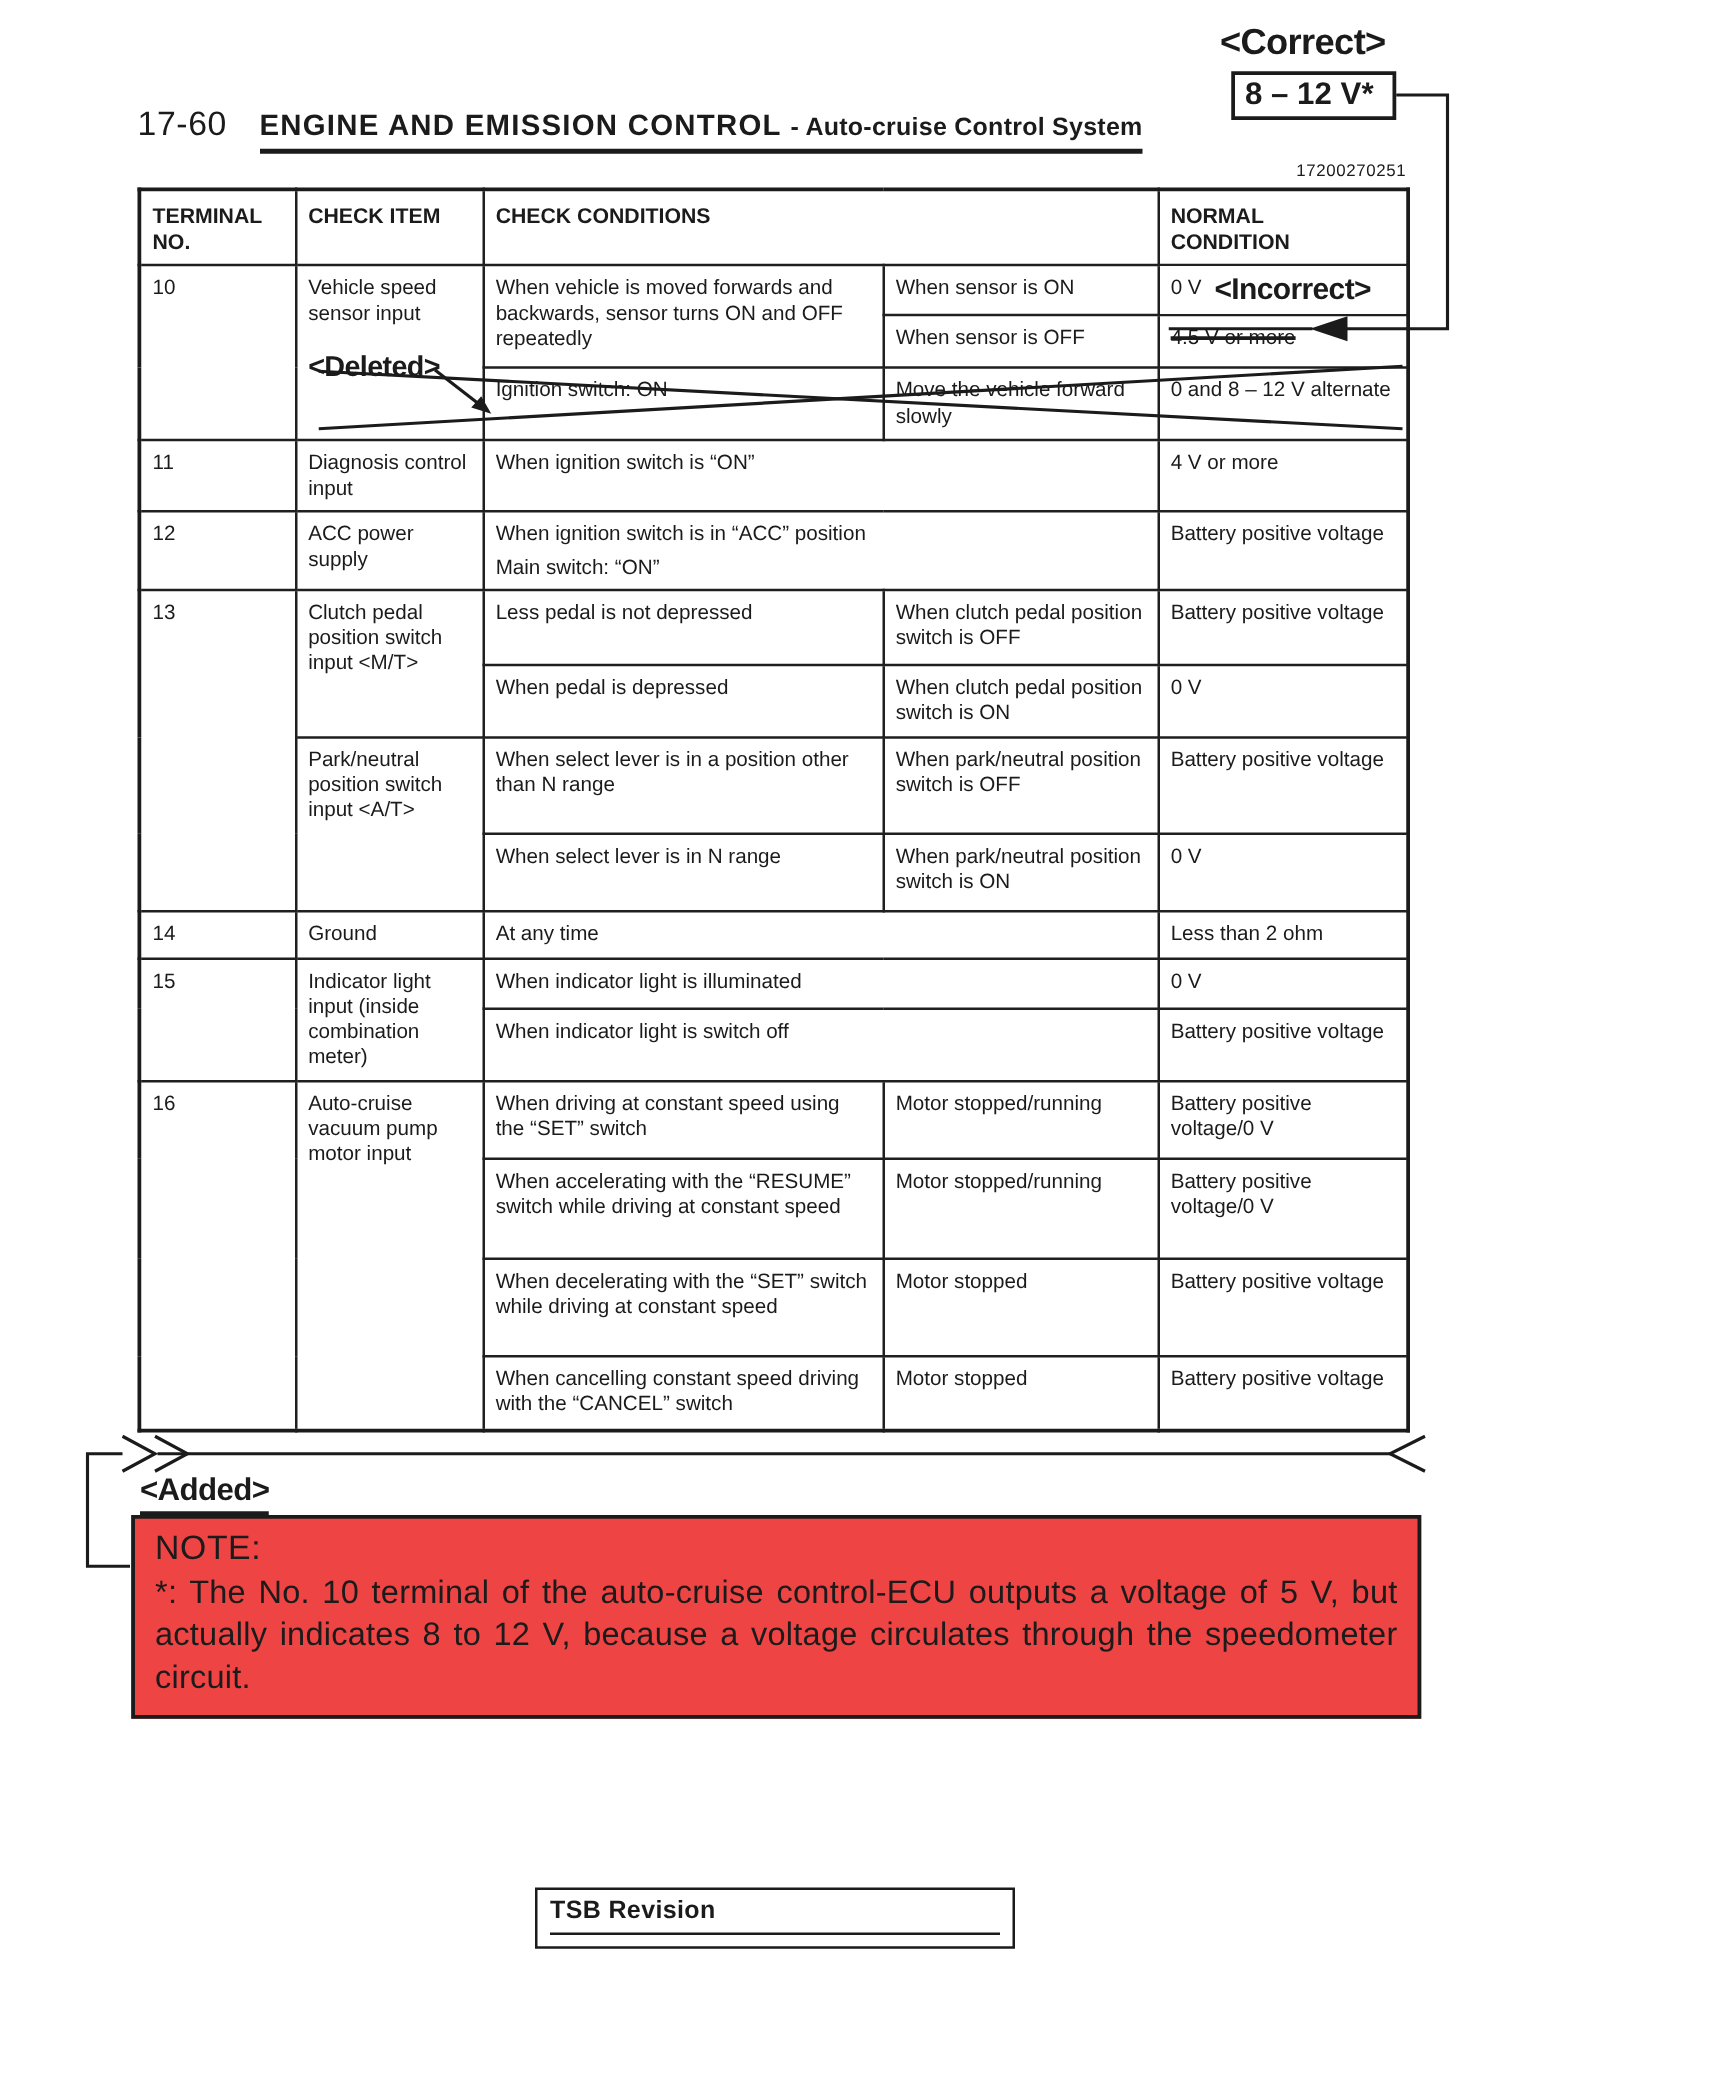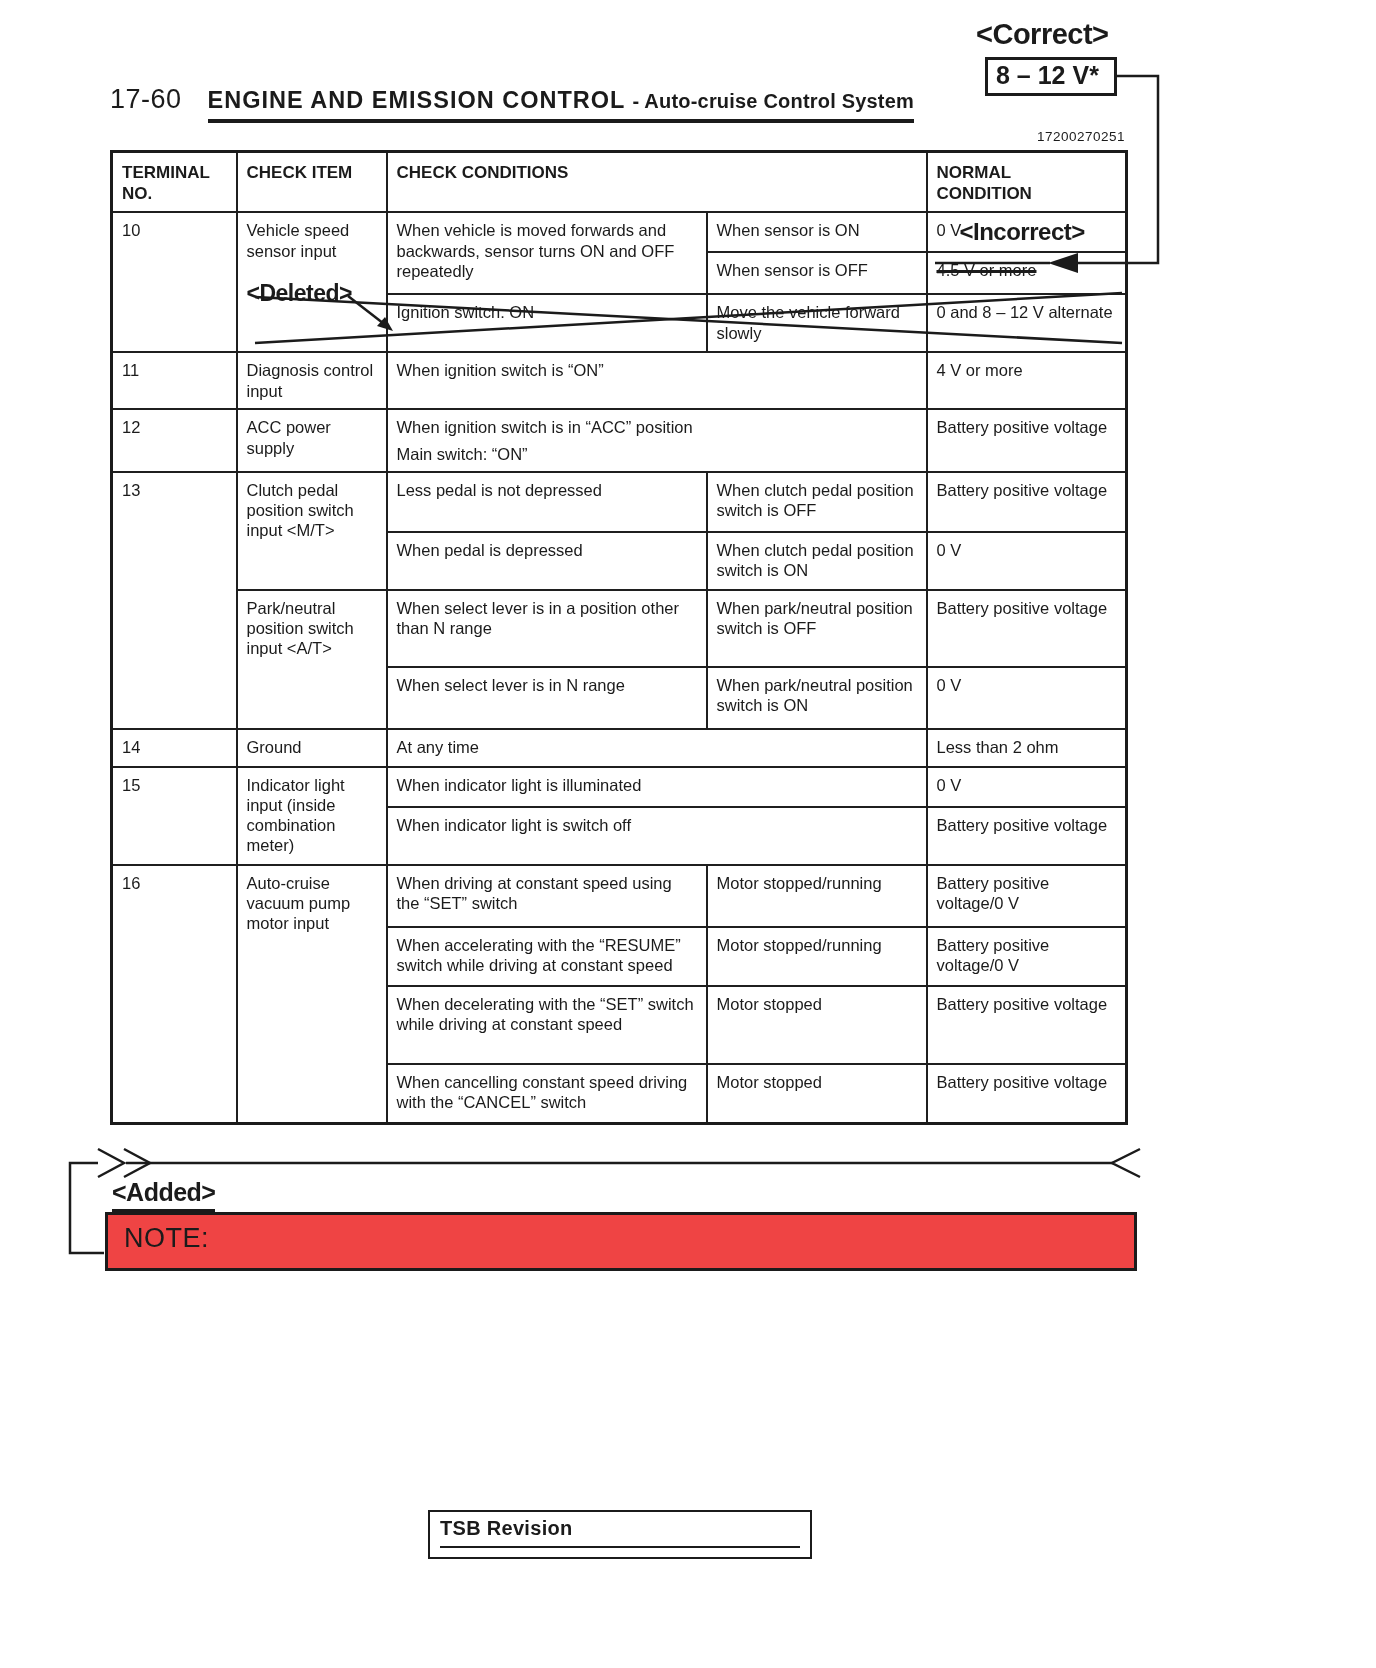--- a/index.html
+++ b/index.html
@@ -16,21 +16,21 @@
   .page-num { display:inline-block; font-size:27px; font-weight:400; margin-right:26px; letter-spacing:0.5px; }
   .title-main { display:inline-block; font-size:23.5px; font-weight:800; letter-spacing:1px; border-bottom:4px solid #1b1b1b; padding-bottom:5px; }
   .title-sub { font-size:20px; font-weight:700; letter-spacing:0.2px; }
   .doc-number { position:absolute; left:1000px; top:129px; width:125px; text-align:right; font-size:13.5px; letter-spacing:0.5px; }
 
   
   .main-table { position:absolute; left:110px; top:150px; width:1015px; border-collapse:collapse; table-layout:fixed; font-size:16.5px; line-height:1.22; border:3px solid #1b1b1b; }
   .main-table th, .main-table td { border:2px solid #1f1f1f; vertical-align:top; text-align:left; padding:7px 9px; background:#fff; }
   .main-table th { font-size:17px; font-weight:700; padding-top:10px; white-space:pre-line; }
   .rel { position:relative; }
-  .incorrect-label { position:absolute; left:32px; top:4px; font-size:24px; font-weight:700; white-space:nowrap; letter-spacing:-0.5px; }
+  .incorrect-label { position:absolute; left:44px; top:4px; font-size:24px; font-weight:700; white-space:nowrap; letter-spacing:-0.5px; }
   .deleted-label { margin-top:18px; font-size:23px; font-weight:700; white-space:nowrap; letter-spacing:-0.5px; }
   .struck { text-decoration:line-through; text-decoration-thickness:2.5px; }
   .mt6 { margin-top:6px; }
 
   
   .overlay { position:absolute; left:0; top:0; pointer-events:none; }
 
   
   .added-label { position:absolute; left:112px; top:1178px; font-size:25px; font-weight:700; letter-spacing:-0.5px; border-bottom:3px solid #1b1b1b; padding-bottom:2px; }
   .note-box { position:absolute; left:105px; top:1212px; width:1032px; border:3px solid #1b1b1b; padding:8px 16px 14px; background:#ef4444; }
@@ -159,21 +159,21 @@
         <td>Battery positive voltage</td>
       </tr>
 
       <tr style="height:62px">
         <td rowspan="4">16</td>
         <td rowspan="4">Auto-cruise vacuum pump motor input</td>
         <td>When driving at constant speed using the “SET” switch</td>
         <td>Motor stopped/running</td>
         <td>Battery positive voltage/0 V</td>
       </tr>
-      <tr style="height:59px">
+      <tr style="height:80px">
         <td>When accelerating with the “RESUME” switch while driving at constant speed</td>
         <td>Motor stopped/running</td>
         <td>Battery positive voltage/0 V</td>
       </tr>
       <tr style="height:78px">
         <td>When decelerating with the “SET” switch while driving at constant speed</td>
         <td>Motor stopped</td>
         <td>Battery positive voltage</td>
       </tr>
       <tr style="height:60px">
@@ -200,19 +200,20 @@
     <g fill="#1b1b1b" stroke="none">
       <polygon points="1048,263 1078,253 1078,273"></polygon>
       <polygon points="393,331 377,326 385,317"></polygon>
     </g>
   </svg>
 
   <div class="added-label">&lt;Added&gt;</div>
 
   <div class="note-box">
     <div class="note-title">NOTE:</div>
+    <div class="note-text">*: The No. 10 terminal of the auto-cruise control-ECU outputs a voltage of 5 V, but actually indicates 8 to 12 V, because a voltage circulates through the speedometer circuit.</div>
   </div>
 
   <div class="tsb-box">
     <div class="tsb-text">TSB Revision</div>
   </div>
 
 </div>
 
 </body></html>

